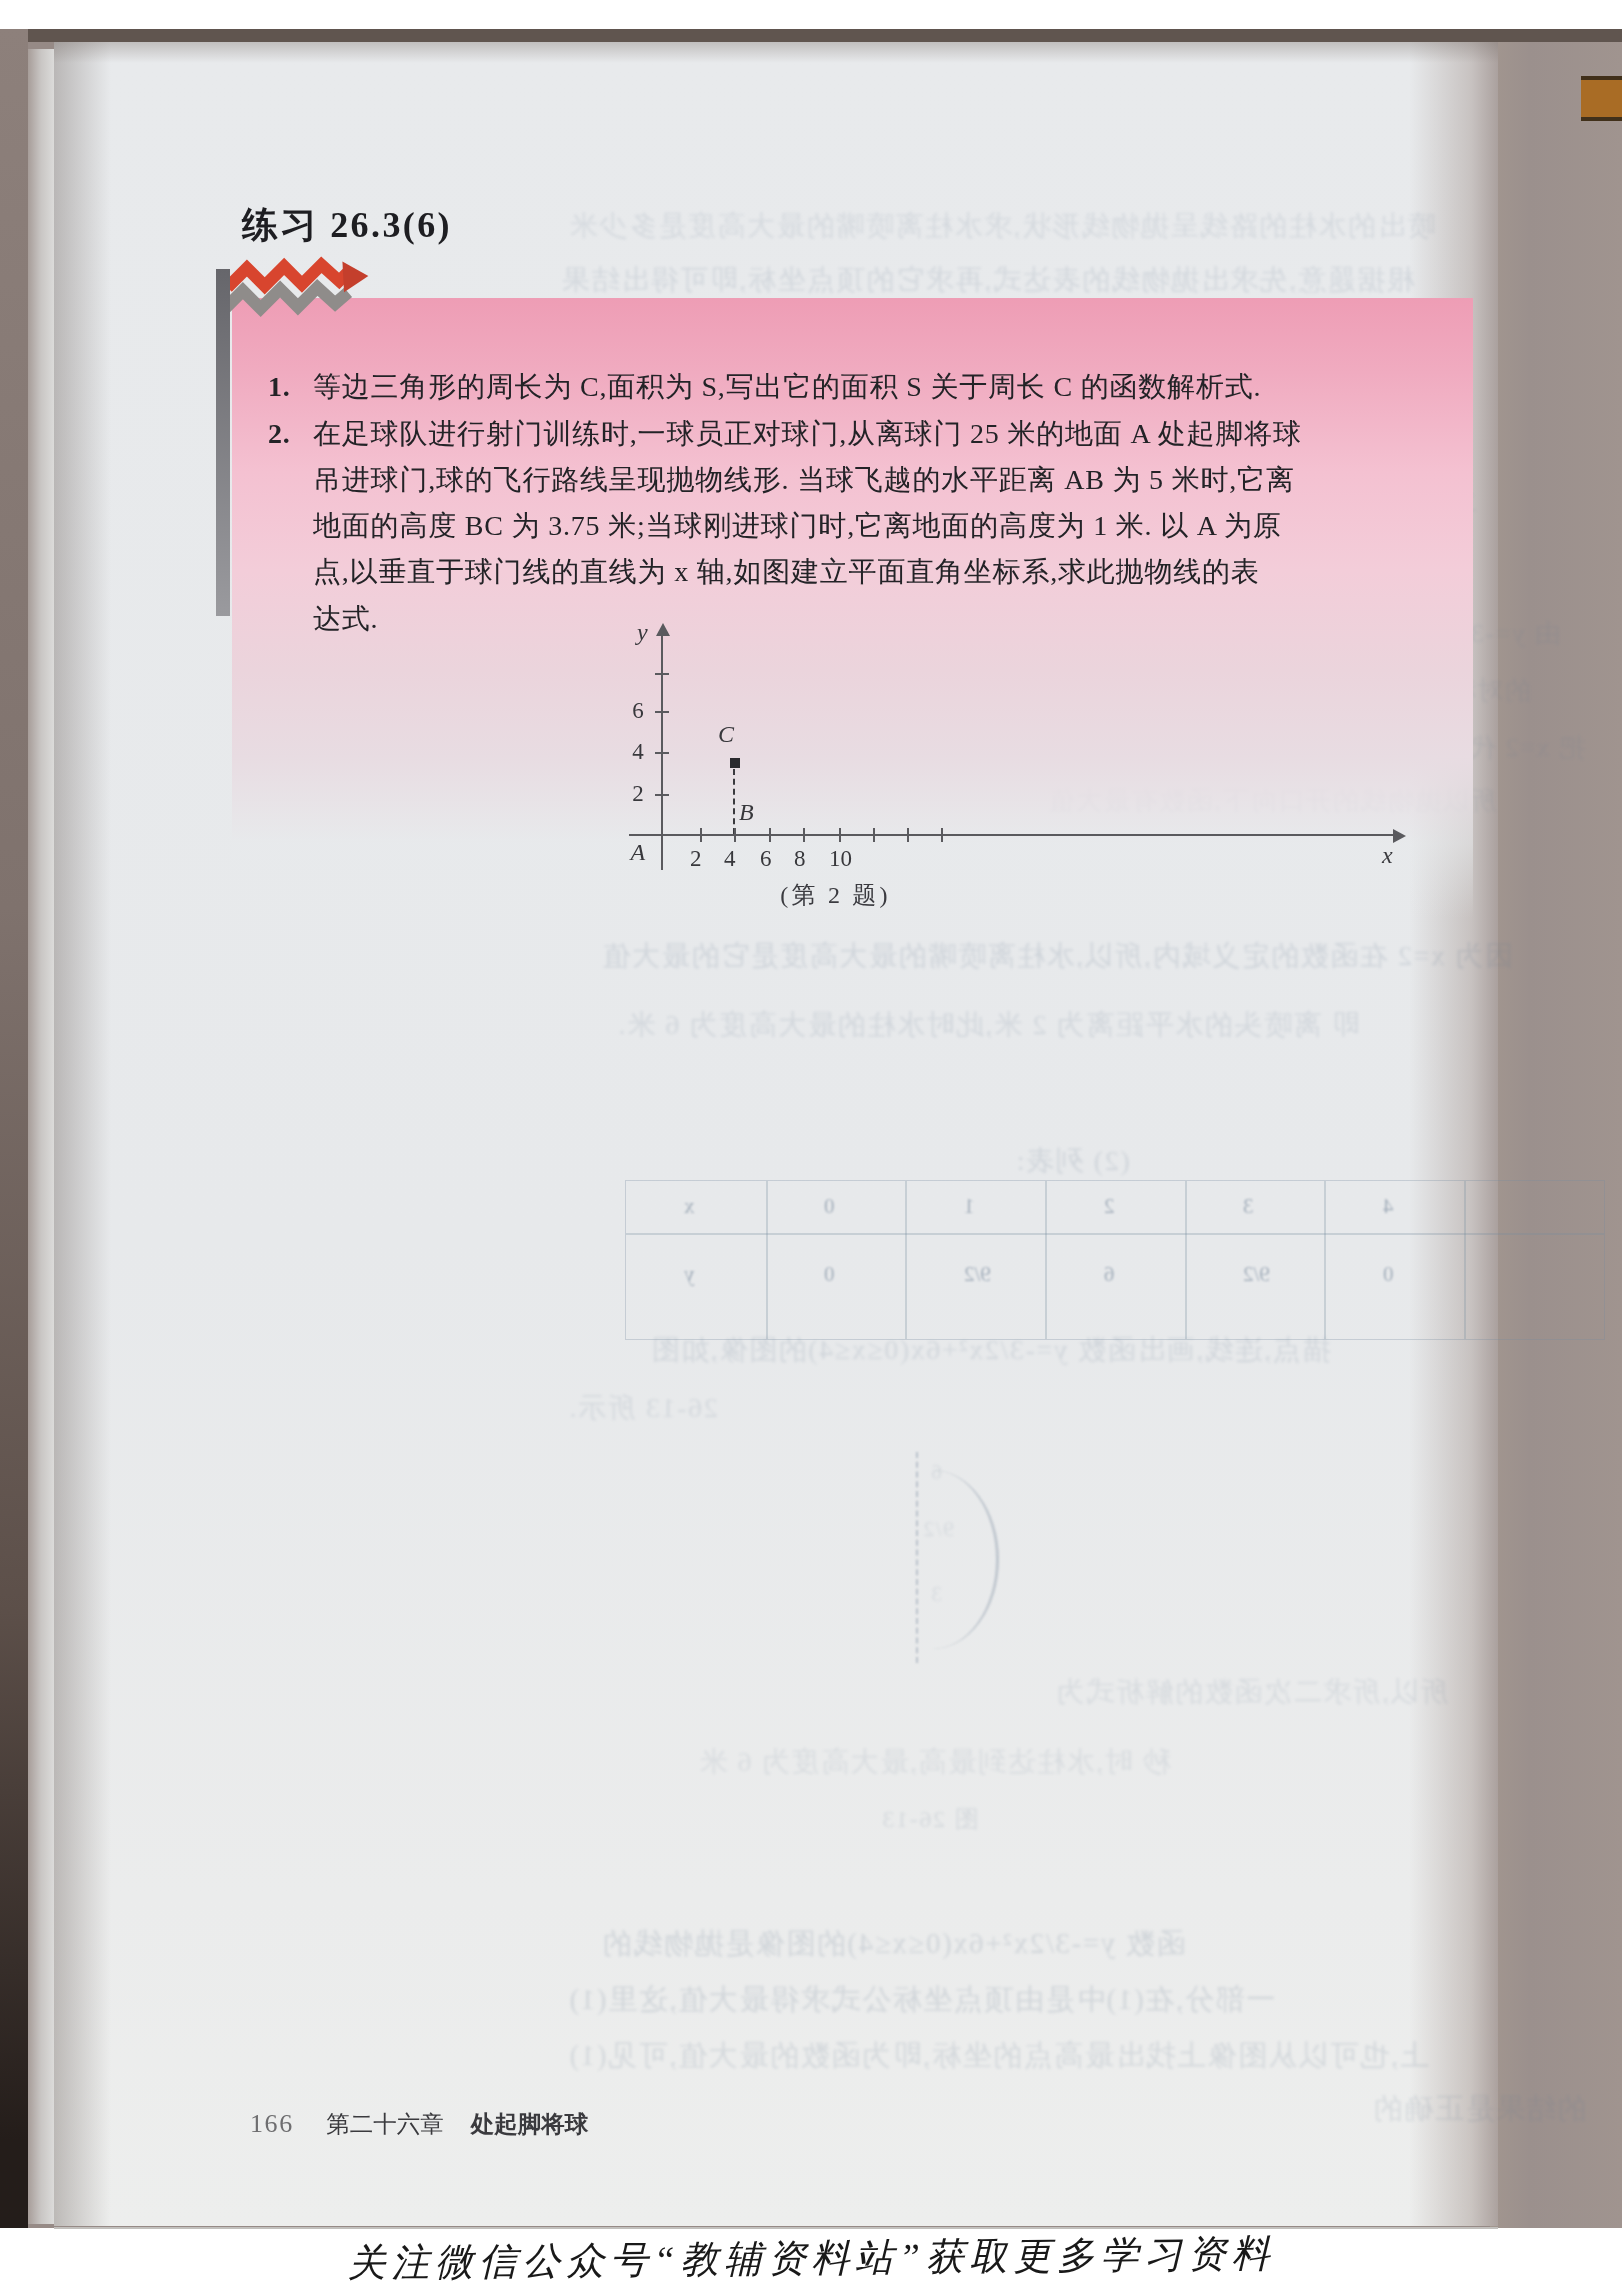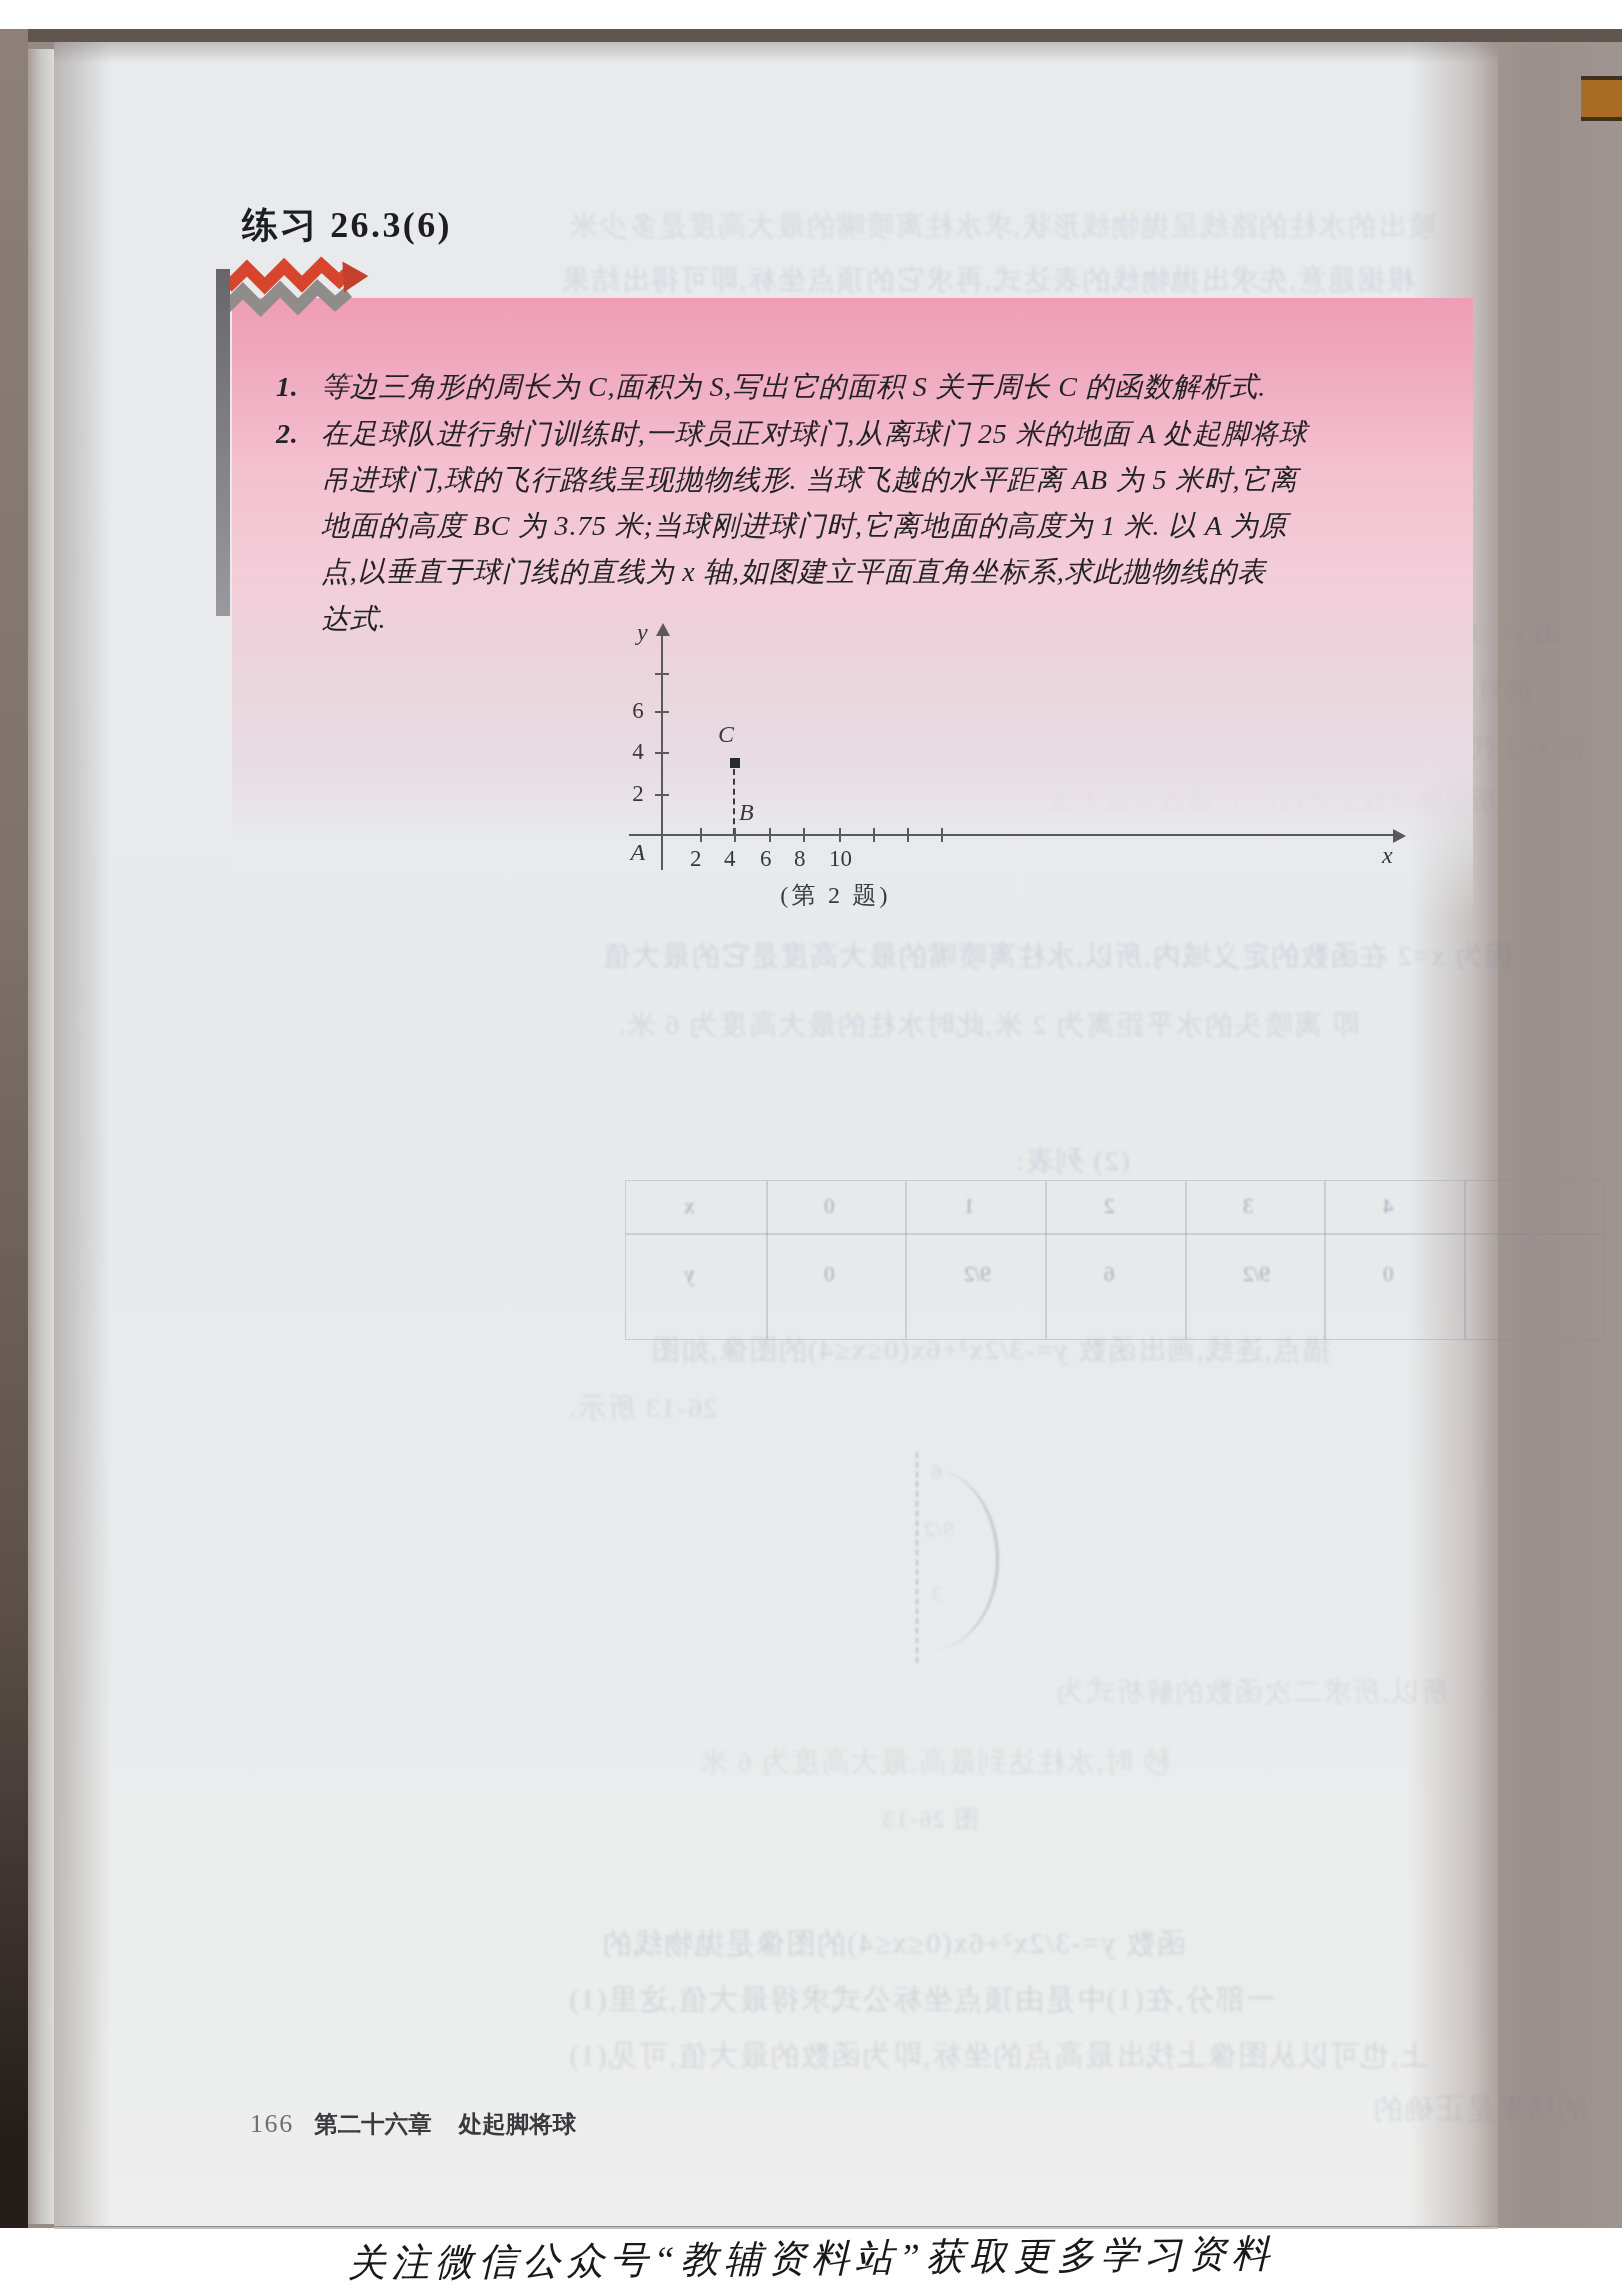--- a/index.html
+++ b/index.html
@@ -28,21 +28,21 @@
   
   .ex-title{position:absolute;left:188px;top:159px;font-size:36px;font-weight:bold;color:#1e1e22;letter-spacing:2.4px;}
   .gray-bar{position:absolute;left:162px;top:227px;width:14px;height:347px;
         background:linear-gradient(180deg,#66666b,#9a9a9e);}
   .zigzag{position:absolute;left:167px;top:213px;}
   
   .pink-panel{position:absolute;left:178px;top:256px;width:1241px;height:620px;
         background:linear-gradient(180deg,#ee9db5 0%,#f0abc0 12%,#f4c1d1 28%,#f3cdd9 44%,
                     #ebd4dc 60%,#e8dce2 74%,rgba(232,234,236,0.55) 88%,rgba(232,234,236,0) 100%);}
   .problems{position:absolute;left:214px;top:281px;width:1217px;color:#232327;font-size:28px;}
-  .pline{position:absolute;left:8px;white-space:nowrap;letter-spacing:0.8px;font-style:italic;}
+  .pline{position:absolute;left:0;white-space:nowrap;letter-spacing:0.8px;}
   .pnum{display:inline-block;width:45px;font-weight:bold;}
   .indent{padding-left:45px;}
   
   .figure{position:absolute;left:575px;top:583px;width:795px;height:260px;color:#3c3c40;}
   .axis-y{position:absolute;left:32px;top:8px;width:2.4px;height:237px;background:#5a5a5e;}
   .axis-x{position:absolute;left:0px;top:209px;width:768px;height:2.4px;background:#5a5a5e;}
   .arrow-up{position:absolute;left:27px;top:-1.6px;width:0;height:0;
         border-left:7.3px solid transparent;border-right:7.3px solid transparent;border-bottom:13px solid #5a5a5e;}
   .arrow-right{position:absolute;left:764px;top:204px;width:0;height:0;
         border-top:7.3px solid transparent;border-bottom:7.3px solid transparent;border-left:13px solid #5a5a5e;}
@@ -50,21 +50,21 @@
   .tick-x{position:absolute;top:203px;width:2.4px;height:14px;background:#5a5a5e;}
   .lab{position:absolute;font-style:italic;font-size:24px;color:#38383c;}
   .num-lab{position:absolute;font-size:23px;color:#38383c;}
   .pointC{position:absolute;left:101px;top:133px;width:9.7px;height:9.7px;background:#2a2a2e;}
   .dashC{position:absolute;left:104px;top:144px;width:0;height:65px;border-left:2.4px dashed #3a3a3e;}
   .caption{position:absolute;left:660px;top:837px;width:243px;text-align:center;
         font-size:24px;color:#3b3b40;letter-spacing:3.2px;}
   
   .footer{position:absolute;left:196px;top:2066px;font-size:23.5px;color:#3a3a3e;white-space:nowrap;}
   .footer .pgnum{color:#6e6e70;font-size:26px;margin-right:14.6px;letter-spacing:1.6px;}
-  .footer .chap{font-weight:bold;margin-right:21px;}
+  .footer .chap{font-weight:normal;margin-right:21px;margin-left:12px;}
   .footer .chaptitle{font-weight:bold;}
   
   .watermark{position:absolute;left:0;top:2233px;width:1623px;text-align:center;
         font-size:38px;font-style:italic;color:#191919;letter-spacing:5.7px;transform:rotate(-0.6deg);}
   
   .ghost-layer{position:absolute;left:0;top:0;width:100%;height:100%;pointer-events:none;}
   .ghost-line{position:absolute;white-space:nowrap;transform:scaleX(-1);filter:blur(1.4px);
         color:#64788f;letter-spacing:1.6px;}
   .ghost-table{position:absolute;border:1.6px solid rgba(120,140,158,0.30);filter:blur(0.6px);}
   .gt-v{position:absolute;top:0;width:1.6px;height:100%;background:rgba(120,140,158,0.28);}

